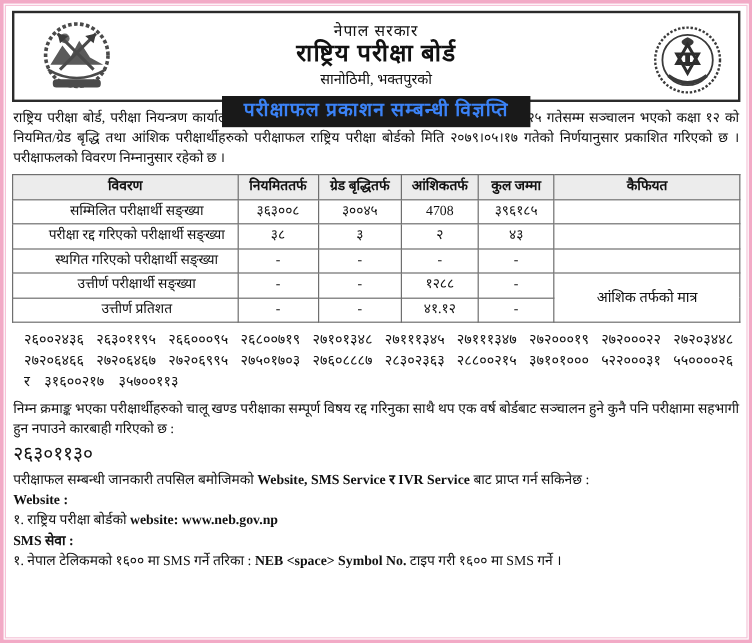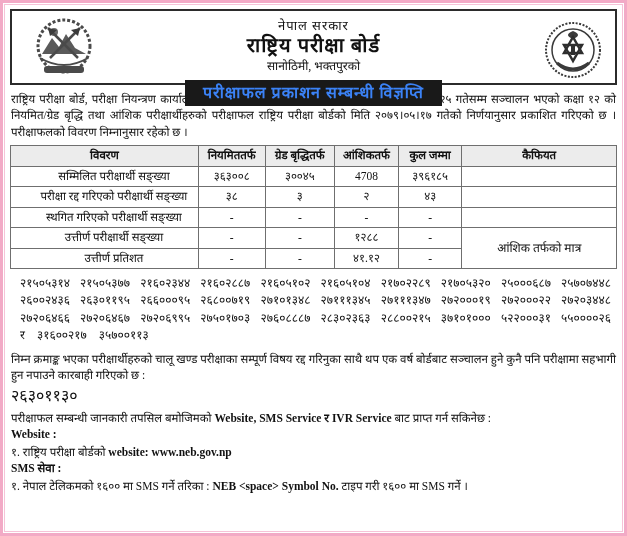--- a/index.html
+++ b/index.html
@@ -153,21 +153,20 @@
       <tr>
         <td class="lbl">उत्तीर्ण प्रतिशत</td>
         <td>-</td>
         <td>-</td>
         <td>४१.१२</td>
         <td>-</td>
       </tr>
     </tbody>
       </table>
 
-    <div class="num-row">२१५०५३१४ २१५०५३७७ २१६०२३४४ २१६०२८८७ २१६०५१०२ २१६०५१०४ २१७०२२८९ २१७०५३२० २५०००६८७ २५७०७४४८</div>
     <div class="num-row">२६००२४३६ २६३०११९५ २६६०००९५ २६८००७१९ २७१०१३४८ २७१११३४५ २७१११३४७ २७२०००१९ २७२०००२२ २७२०३४४८</div>
     <div class="num-row">२७२०६४६६ २७२०६४६७ २७२०६९९५ २७५०१७०३ २७६०८८८७ २८३०२३६३ २८८००२१५ ३७१०१००० ५२२०००३१ ५५००००२६</div>
     <div class="num-row left">र ३१६००२१७ ३५७००११३</div>
 
     <p class="para" style="margin-top:6px;margin-bottom:2px;">निम्न क्रमाङ्क भएका परीक्षार्थीहरुको चालू खण्ड परीक्षाका सम्पूर्ण विषय रद्द गरिनुका साथै थप एक वर्ष बोर्डबाट सञ्चालन हुने कुनै पनि परीक्षामा सहभागी हुन नपाउने कारबाही गरिएको छ :</p>
     <div class="sym-no">२६३०११३०</div>
 
     <div class="line"><span>परीक्षाफल सम्बन्धी जानकारी तपसिल बमोजिमको </span><span class="latin b">Website, SMS Service र IVR Service</span><span> बाट प्राप्त गर्न सकिनेछ :</span></div>
 
     <div class="heading latin">Website :</div>

